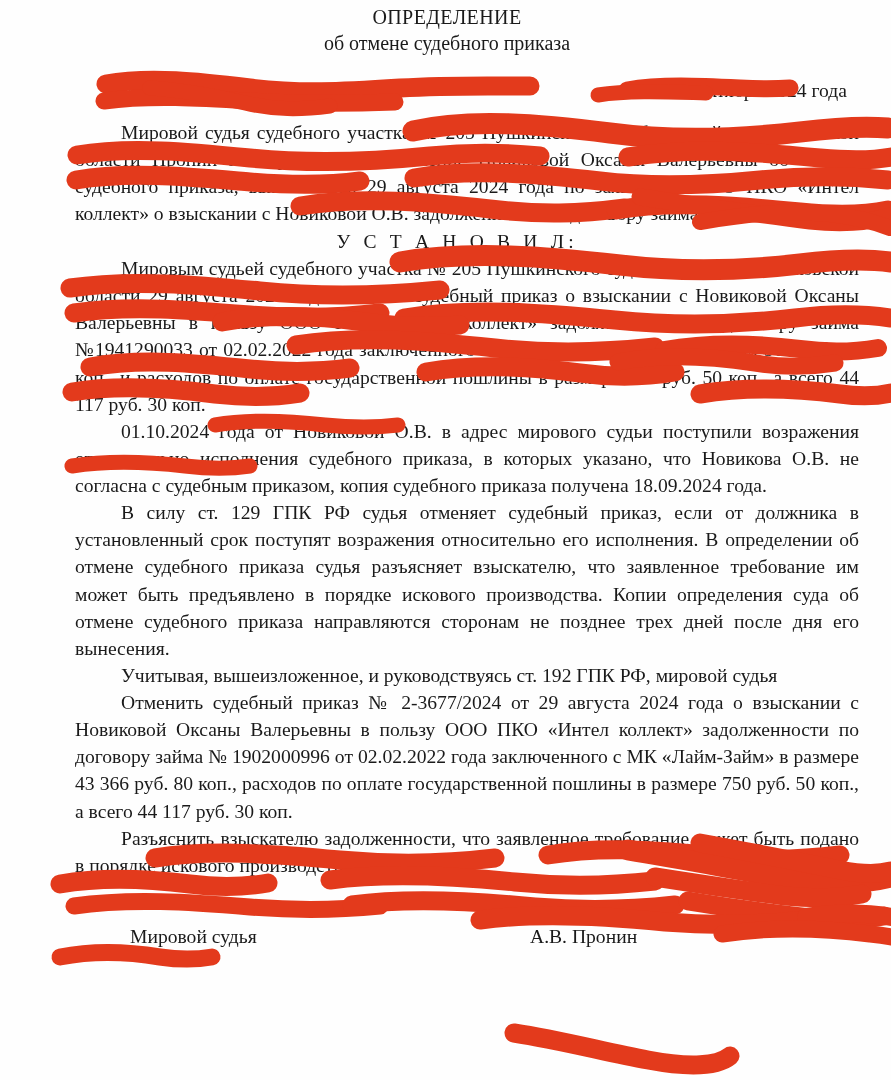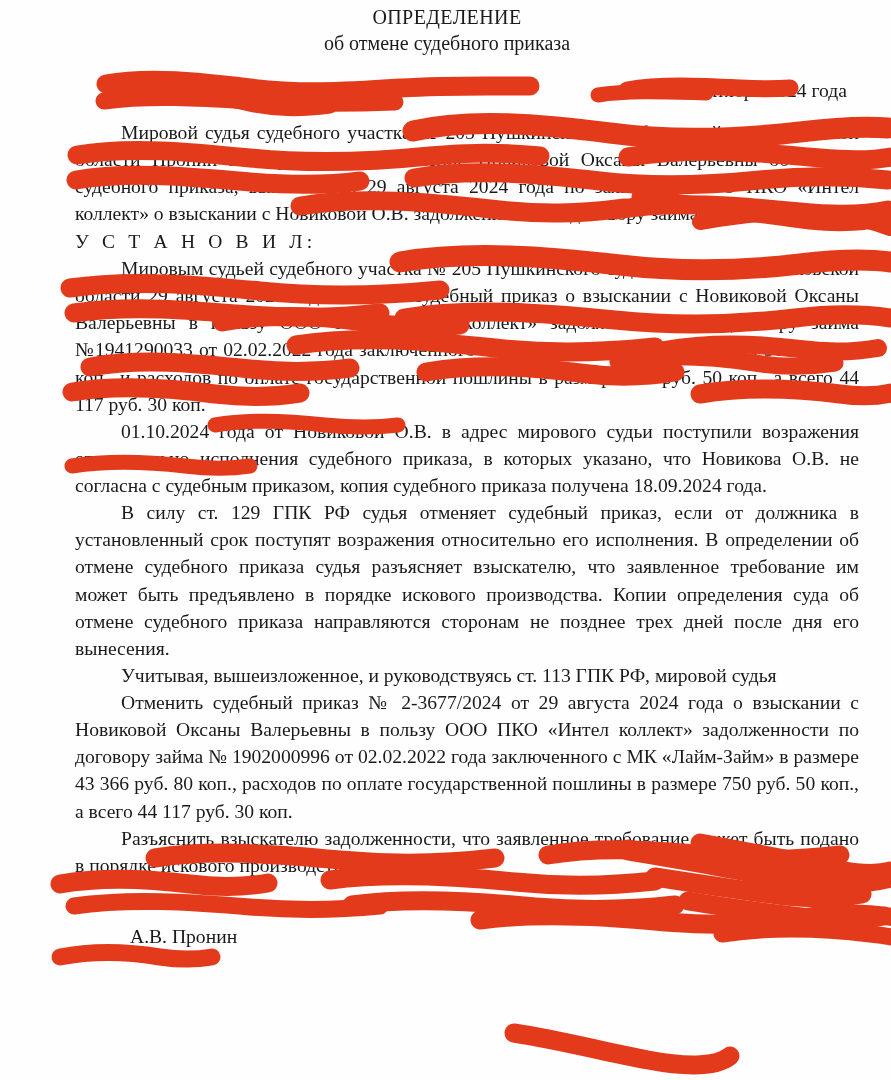--- a/index.html
+++ b/index.html
@@ -62,21 +62,21 @@
 
   p.body {
     margin: 0;
     text-align: justify;
     text-indent: 46px;
     text-justify: inter-word;
   }
   p.body.first { margin-top: 14px; }
 
   .center-head {
-    text-align: left;
+    text-align: center;
     margin: 1px 0 0 0;
     padding-right: 24px;
     letter-spacing: 4.2px;
     font-size: 19.5px;
   }
   .center-head .colon { letter-spacing: 0; }
 
   .sign-row {
     display: flex;
     margin-top: 44px;
@@ -112,27 +112,28 @@
       <span>04 октября 2024 года</span>
     </div>
 
     <p class="body first">Мировой судья судебного участка № 205 Пушкинского судебного района Московской области Пронин А.В. рассмотрев заявление Новиковой Оксаны Валерьевны об отмене судебного приказа, вынесенного 29 августа 2024 года по заявлению ООО ПКО «Интел коллект» о взыскании с Новиковой О.В. задолженности по договору займа,</p>
 
     <div class="center-head"><span>У С Т А Н О В И Л</span><span class="colon">:</span></div>
 
     <p class="body">Мировым судьей судебного участка № 205 Пушкинского судебного района Московской области 29 августа 2024 года вынесен судебный приказ о взыскании с Новиковой Оксаны Валерьевны в пользу ООО ПКО «Интел коллект» задолженности по договору займа №1941290033 от 02.02.2022 года заключенного с МК «Лайм-Займ» в размере 43 366 руб. 80 коп., и расходов по оплате государственной пошлины в размере 750 руб. 50 коп., а всего 44 117 руб. 30 коп.</p>
     <p class="body">01.10.2024 года от Новиковой О.В. в адрес мирового судьи поступили возражения относительно исполнения судебного приказа, в которых указано, что Новикова О.В. не согласна с судебным приказом, копия судебного приказа получена 18.09.2024 года.</p>
     <p class="body">В силу ст. 129 ГПК РФ судья отменяет судебный приказ, если от должника в установленный срок поступят возражения относительно его исполнения. В определении об отмене судебного приказа судья разъясняет взыскателю, что заявленное требование им может быть предъявлено в порядке искового производства. Копии определения суда об отмене судебного приказа направляются сторонам не позднее трех дней после дня его вынесения.</p>
-    <p class="body">Учитывая, вышеизложенное, и руководствуясь ст. 113 ГПК РФ, мировой судья</p>
+    <p class="body">Учитывая, вышеизложенное, и руководствуясь ст. 192 ГПК РФ, мировой судья</p>
 
 
     <p class="body">Отменить судебный приказ № 2-3677/2024 от 29 августа 2024 года о взыскании с Новиковой Оксаны Валерьевны в пользу ООО ПКО «Интел коллект» задолженности по договору займа № 1902000996 от 02.02.2022 года заключенного с МК «Лайм-Займ» в размере 43 366 руб. 80 коп., расходов по оплате государственной пошлины в размере 750 руб. 50 коп., а всего 44 117 руб. 30 коп.</p>
     <p class="body">Разъяснить взыскателю задолженности, что заявленное требование может быть подано в порядке искового производства.</p>
 
     <div class="sign-row">
+      <span class="sign-left">Мировой судья</span>
       <span class="sign-right">А.В. Пронин</span>
     </div>
 
   </div>
 
   <svg id="marks" viewBox="0 0 891 1080" width="891" height="1080" xmlns="http://www.w3.org/2000/svg">
     <g id="mk" fill="none" stroke-linecap="round" stroke-linejoin="round">
         <path d="M106,84 C150,76 200,82 250,88 C300,94 340,92 400,88 C450,85 480,86 530,86" stroke="#E33A1C" stroke-width="19" fill="none" stroke-linecap="round" stroke-linejoin="round"></path>
         <path d="M104,101 C150,95 200,98 250,101 C300,104 340,104 395,102" stroke="#E33A1C" stroke-width="17" fill="none" stroke-linecap="round" stroke-linejoin="round"></path>
         <path d="M150,88 C180,90 210,95 245,103 C275,110 300,110 330,106" stroke="#E33A1C" stroke-width="15" fill="none" stroke-linecap="round" stroke-linejoin="round"></path>

